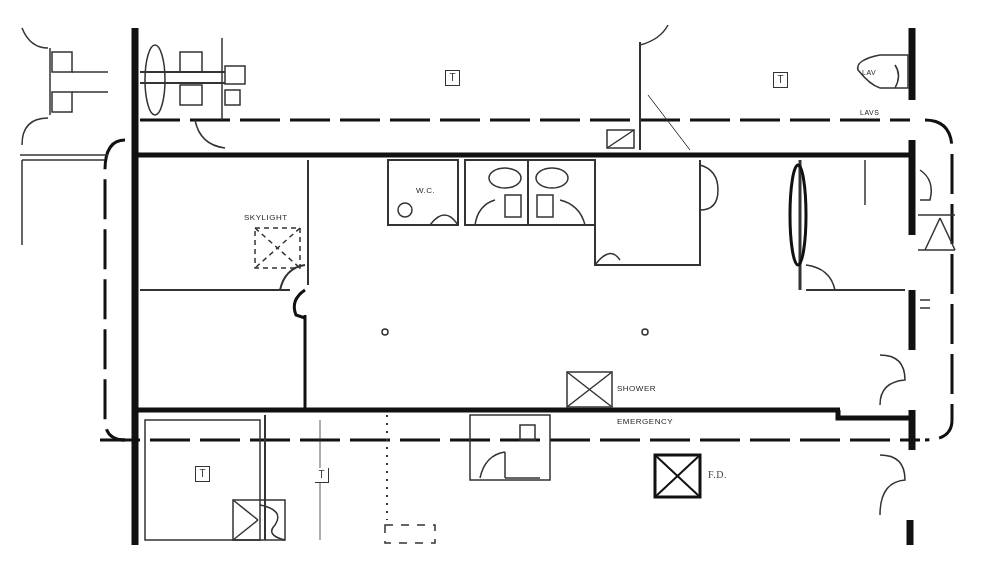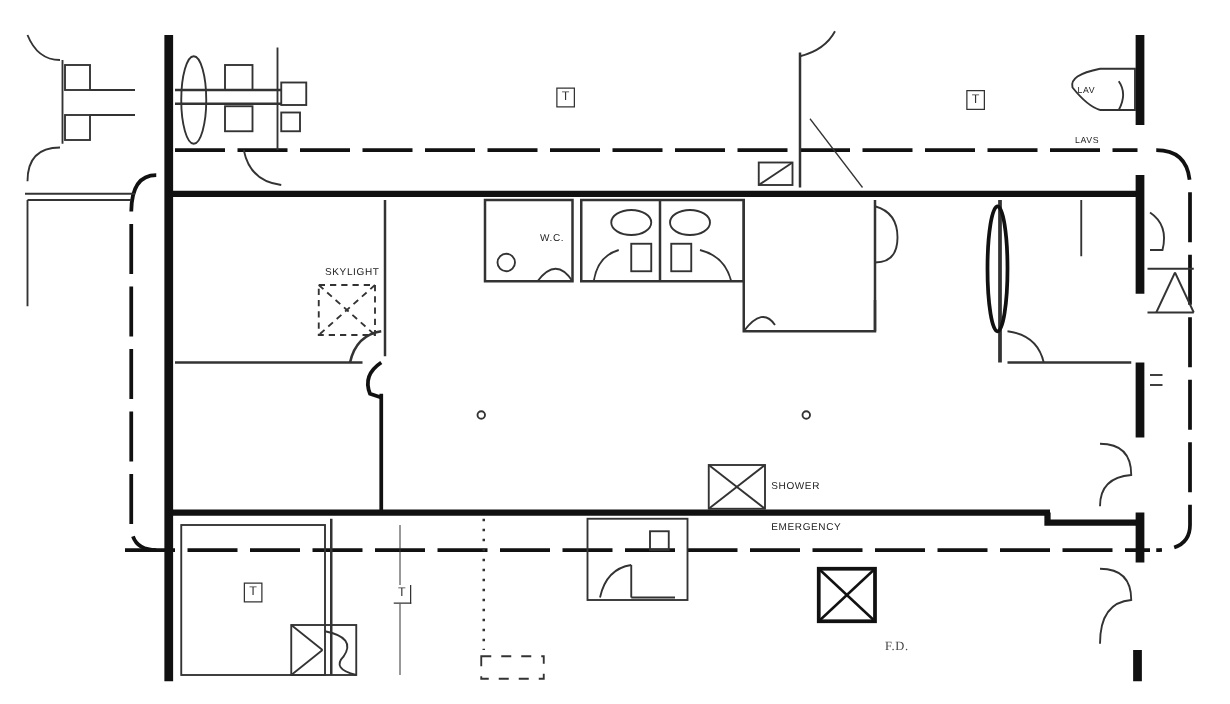--- a/index.html
+++ b/index.html
@@ -129,24 +129,24 @@
     <path d="M480,478 Q485,455 505,452"></path>
     <line x1="505" y1="452" x2="505" y2="478"></line>
     <line x1="505" y1="478" x2="540" y2="478"></line>
 
     <rect x="655" y="455" width="45" height="42" stroke="#111" stroke-width="3"></rect>
     <line x1="655" y1="455" x2="700" y2="497" stroke="#111" stroke-width="2"></line>
     <line x1="700" y1="455" x2="655" y2="497" stroke="#111" stroke-width="2"></line>
   </g>
 </svg>
 
-<div class="label" style="left:260px; top:213px;">SKYLIGHT</div>
-<div class="label" style="left:432px; top:186px;">W.C.</div>
+<div class="label" style="left:244px; top:213px;">SKYLIGHT</div>
+<div class="label" style="left:416px; top:186px;">W.C.</div>
 <div class="label" style="left:617px; top:373px;margin-top:44px;">EMERGENCY</div>
 <div class="label" style="left:617px; top:384px;">SHOWER</div>
-<div class="label fd" style="left:708px; top:470px;margin-top:43px;">F.D.</div>
+<div class="label fd" style="left:708px; top:470px;">F.D.</div>
 <div class="label" style="left:862px; top:68px; font-size:7px;">LAV</div>
 <div class="label" style="left:860px; top:108px; font-size:7px;">LAVS</div>
 
 <div class="tag" style="left:445px; top:70px;">T</div>
 <div class="tag" style="left:773px; top:72px;">T</div>
 <div class="tag" style="left:195px; top:466px;">T</div>
 <div class="tag" style="left:315px; top:468px; border-left:none; border-top:none;">T</div>
 
 </body></html>

